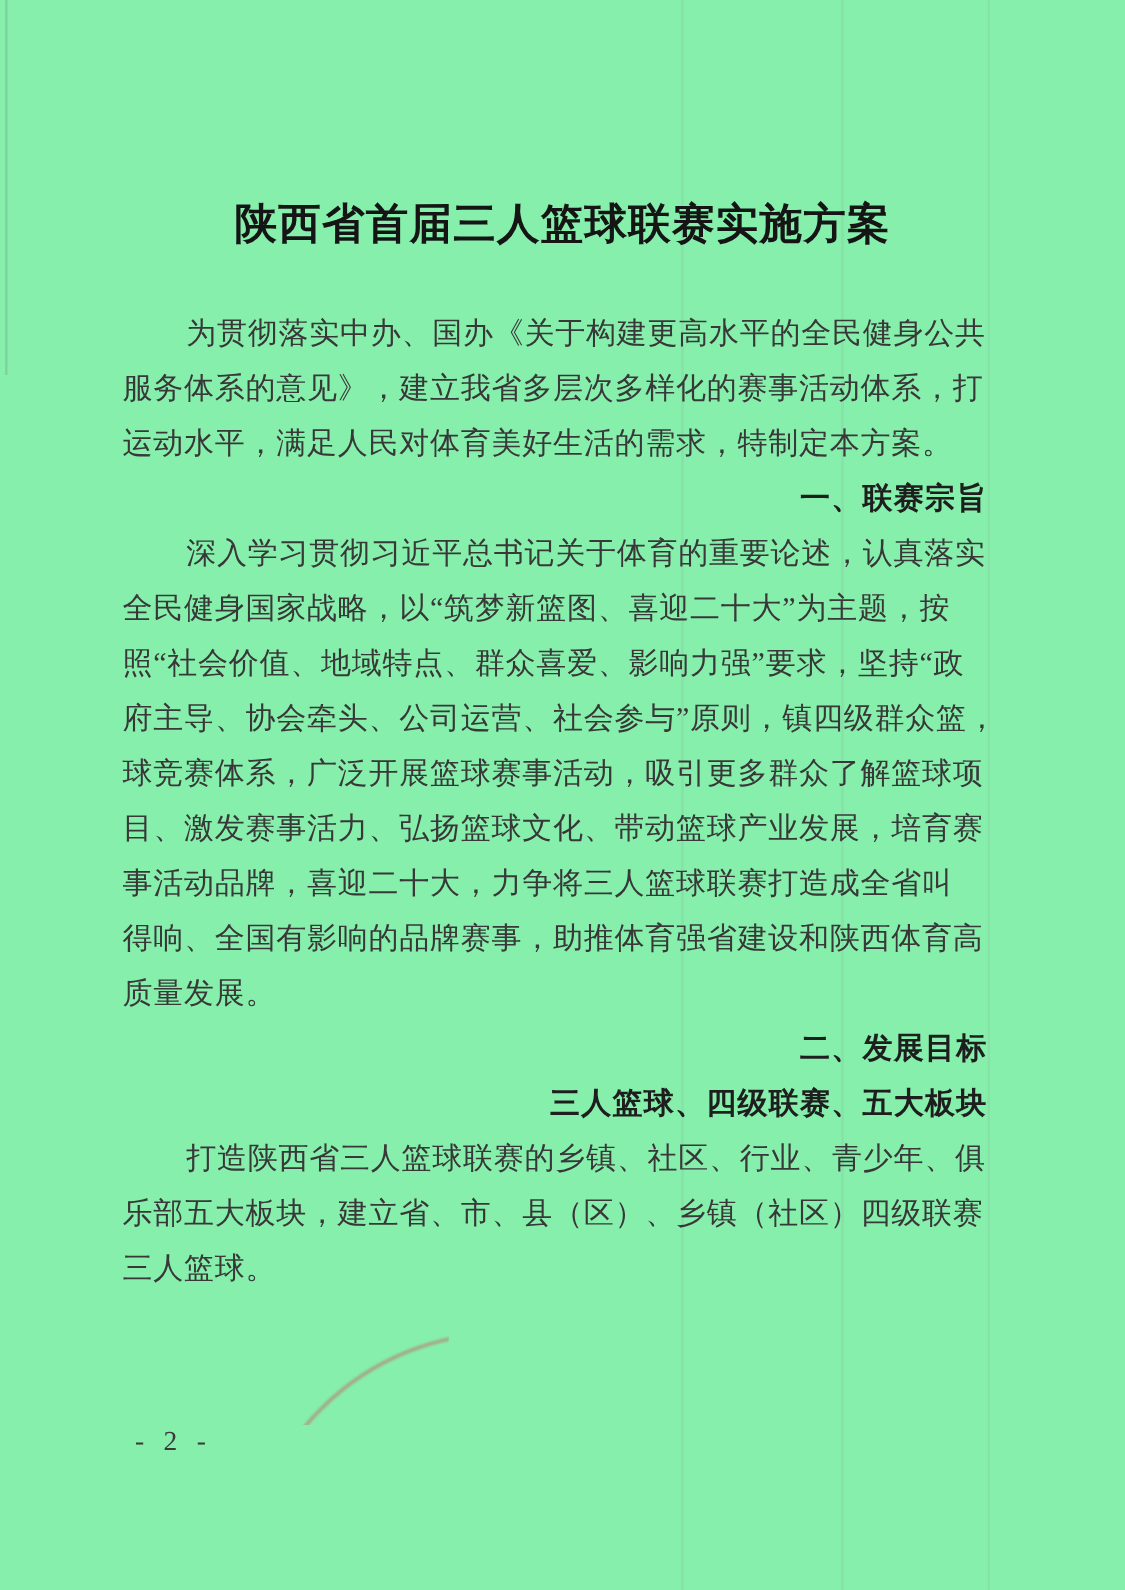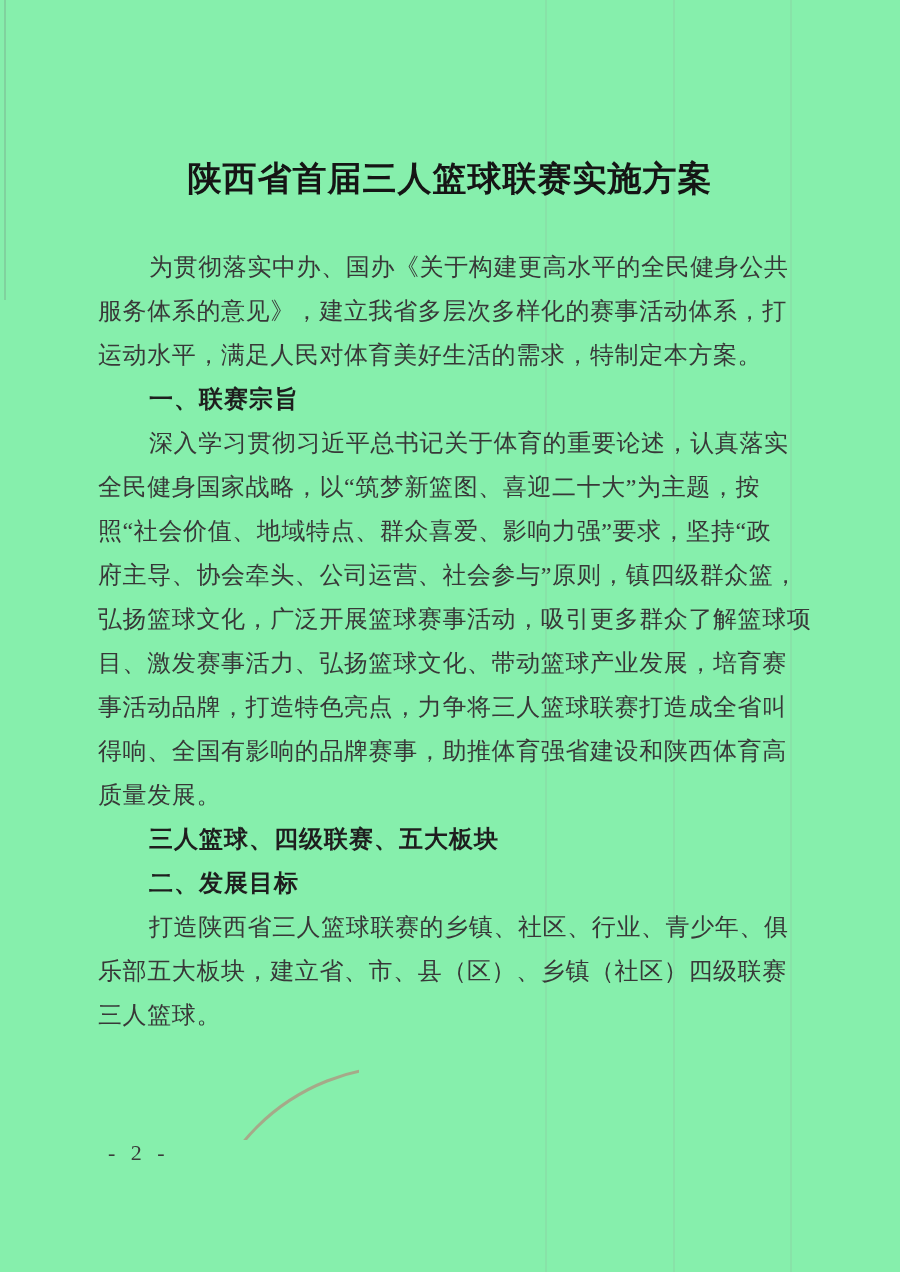--- a/index.html
+++ b/index.html
@@ -62,20 +62,21 @@
     white-space: nowrap;
   }
   .indent {
     padding-left: 51px;
   }
   .heading {
     font-family: Liberation Serif, serif;
     font-weight: bold;
     color: #1e1e1e;
     letter-spacing: 1px;
+    text-align: right;
   }
   
   .page-number {
     position: absolute;
     left: 108px;
     top: 1140px;
     font-size: 22px;
     letter-spacing: 5px;
     color: #3a3a3a;
   }
@@ -115,27 +116,27 @@
 
   <div class="doc-body" id="doc-body">
       <div class="line indent">为贯彻落实中办、国办《关于构建更高水平的全民健身公共</div>
       <div class="line">服务体系的意见》，建立我省多层次多样化的赛事活动体系，打</div>
       <div class="line">运动水平，满足人民对体育美好生活的需求，特制定本方案。</div>
       <div class="line heading indent">一、联赛宗旨</div>
       <div class="line indent">深入学习贯彻习近平总书记关于体育的重要论述，认真落实</div>
       <div class="line">全民健身国家战略，以“筑梦新篮图、喜迎二十大”为主题，按</div>
       <div class="line">照“社会价值、地域特点、群众喜爱、影响力强”要求，坚持“政</div>
       <div class="line">府主导、协会牵头、公司运营、社会参与”原则，镇四级群众篮，</div>
-      <div class="line">弘扬篮球文化，广泛开展篮球赛事活动，吸引更多群众了解篮球项</div>
+      <div class="line">球竞赛体系，广泛开展篮球赛事活动，吸引更多群众了解篮球项</div>
       <div class="line">目、激发赛事活力、弘扬篮球文化、带动篮球产业发展，培育赛</div>
-      <div class="line">事活动品牌，打造特色亮点，力争将三人篮球联赛打造成全省叫</div>
+      <div class="line">事活动品牌，喜迎二十大，力争将三人篮球联赛打造成全省叫</div>
       <div class="line">得响、全国有影响的品牌赛事，助推体育强省建设和陕西体育高</div>
       <div class="line">质量发展。</div>
+      <div class="line heading indent">二、发展目标</div>
       <div class="line heading indent">三人篮球、四级联赛、五大板块</div>
-      <div class="line heading indent">二、发展目标</div>
       <div class="line indent">打造陕西省三人篮球联赛的乡镇、社区、行业、青少年、俱</div>
       <div class="line">乐部五大板块，建立省、市、县（区）、乡镇（社区）四级联赛</div>
       <div class="line">三人篮球。</div>
     </div>
 
   <div class="stamp-clip">
     <div class="stamp-arc"></div>
   </div>
 
   <div class="page-number">- 2 -</div>

